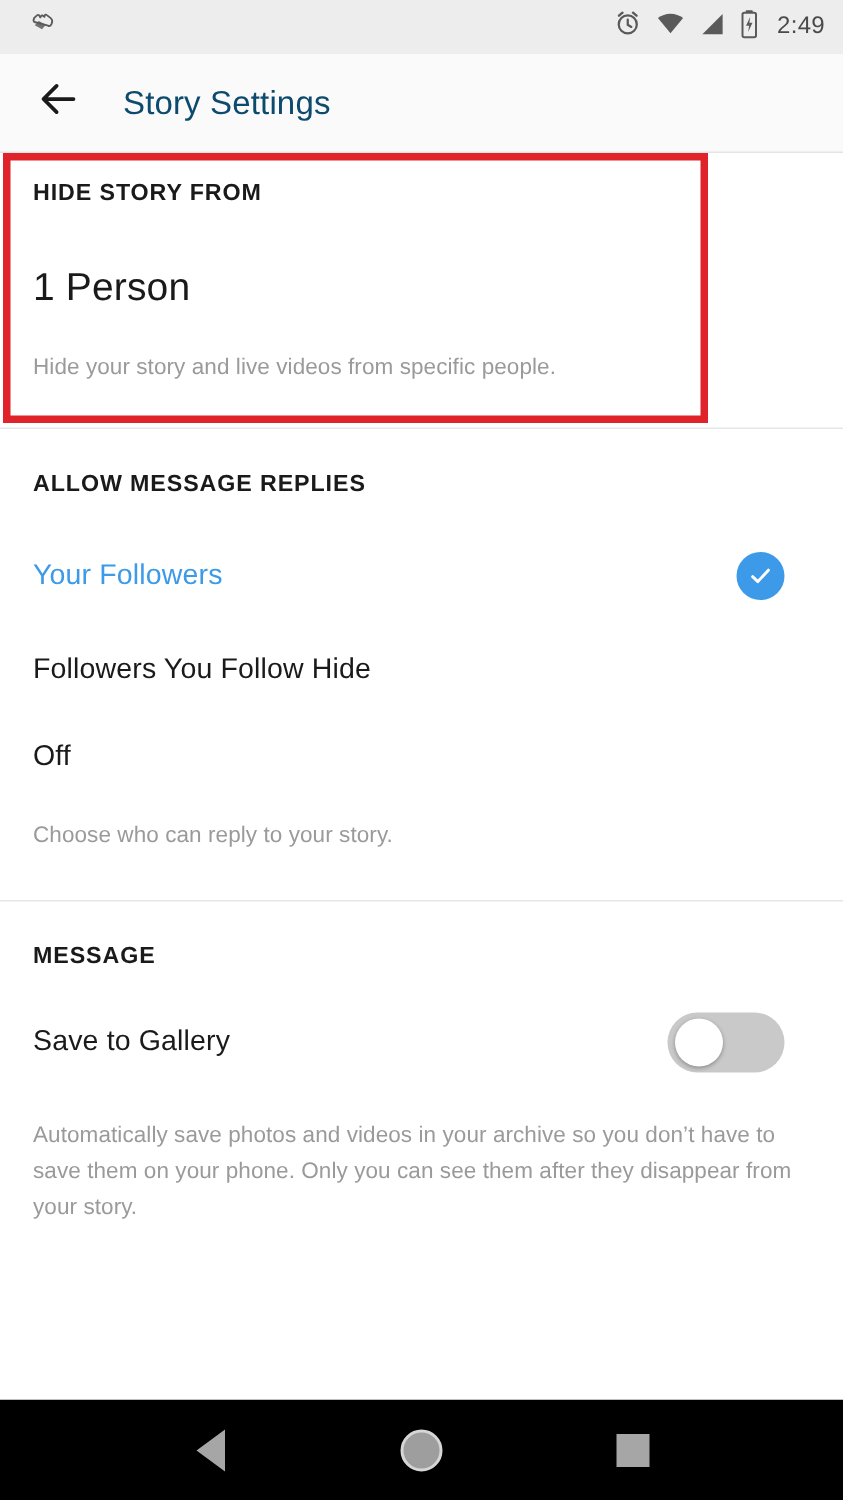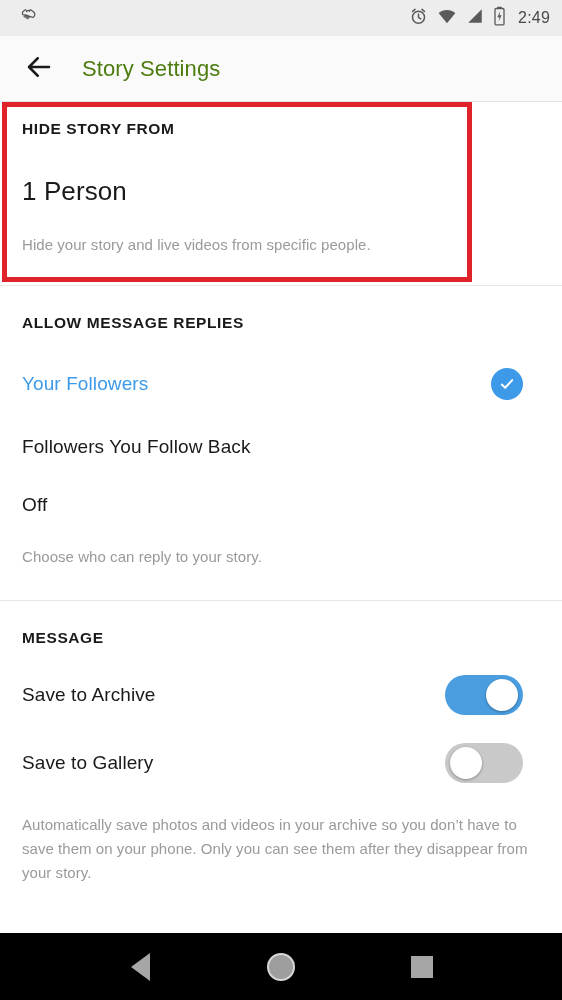--- a/index.html
+++ b/index.html
@@ -56,21 +56,21 @@
     border-bottom: 1px solid #e4e4e4;
     flex: 0 0 66px;
   }
   .back-btn {
     width: 34px; height: 34px;
     display: flex; align-items: center; justify-content: center;
     cursor: pointer;
   }
   .app-title {
     font-size: 22px;
-    color: #4d7c0f;
+    color: #0c4a6e;
     margin-left: 26px;
     font-weight: normal;
     letter-spacing: 0.1px;
   }
 
   
   .content {
     flex: 1 1 auto;
     background: #ffffff;
     position: relative;
@@ -279,41 +279,35 @@
       <div class="reply-row">
         <div class="row-label accent">Your Followers</div>
         <div class="check-badge">
           <svg width="18" height="18" viewBox="0 0 24 24">
             <path d="M5 12.6 L9.6 17 L19 6.8" fill="none" stroke="#ffffff" stroke-width="2.6" stroke-linecap="round" stroke-linejoin="round"></path>
           </svg>
         </div>
       </div>
 
       <div class="reply-row">
-        <div class="row-label">Followers You Follow Back</div>
+        <div class="row-label">Followers You Follow Hide</div>
       </div>
 
       <div class="reply-row">
         <div class="row-label">Off</div>
       </div>
 
       <div class="replies-desc helper-text">Choose who can reply to your story.</div>
     </div>
 
     <div class="section-divider"></div>
 
     <div class="section saving-sec">
       <div class="section-header">MESSAGE</div>
 
-      <div class="toggle-row">
-        <div class="row-label">Save to Archive</div>
-        <div class="toggle on">
-          <div class="knob"></div>
-        </div>
-      </div>
 
       <div class="toggle-row">
         <div class="row-label">Save to Gallery</div>
         <div class="toggle off">
           <div class="knob"></div>
         </div>
       </div>
 
       <div class="saving-desc helper-text">Automatically save photos and videos in your archive so you don’t have to save them on your phone. Only you can see them after they disappear from your story.</div>
     </div>

